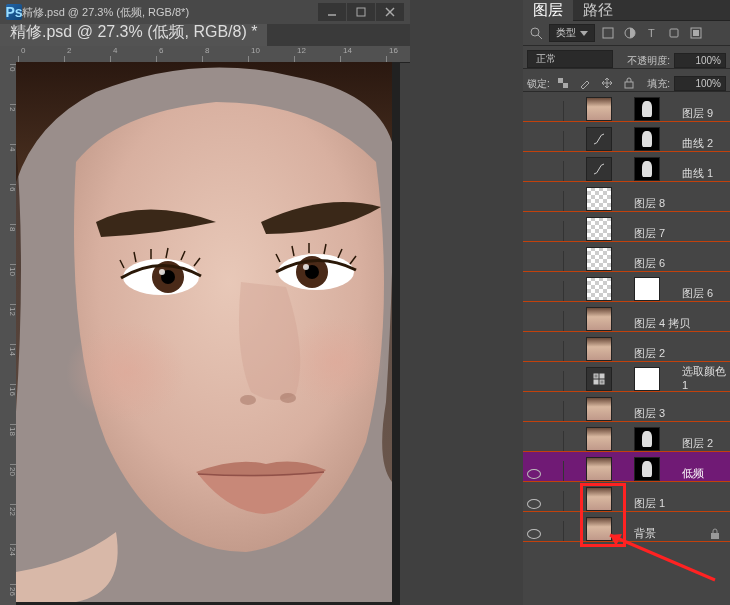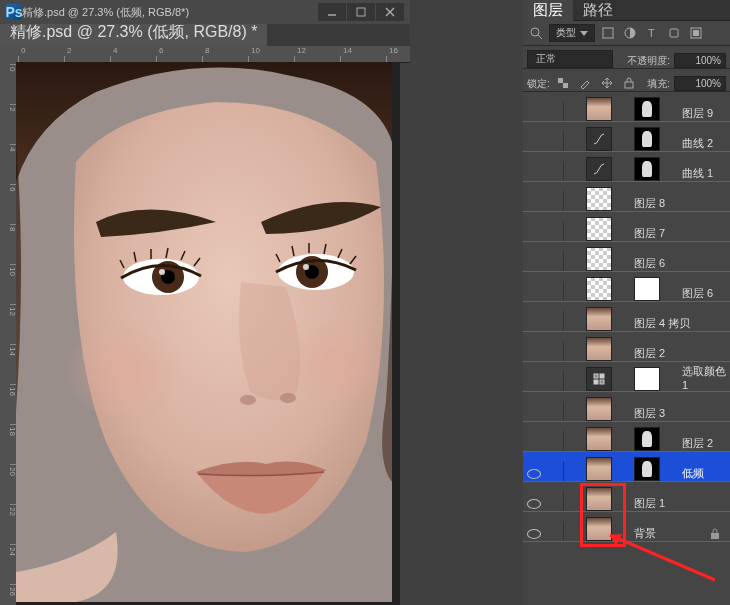--- a/index.html
+++ b/index.html
@@ -29,21 +29,21 @@
 .filter-row{height:24px;display:flex;align-items:center;padding:0 4px;border-bottom:1px solid #2a2a2a;gap:4px}
 .type-dd{flex:0 0 auto;background:#2a2a2a;border:1px solid #222;padding:1px 6px;font-size:10px;display:flex;align-items:center;gap:4px}
 .icon-btn{width:18px;height:16px;display:flex;align-items:center;justify-content:center;color:#aaa;cursor:pointer}
 .icon-btn svg{width:14px;height:14px}
 .blend-row,.lock-row{height:22px;display:flex;align-items:flex-end;padding:0 4px;border-bottom:1px solid #2a2a2a;gap:4px;font-size:10px}
 .blend-dd{background:#2a2a2a;border:1px solid #222;padding:1px 8px;flex:0 0 68px}
 .opac-lbl{margin-left:auto}
 .opac-val{background:#2a2a2a;border:1px solid #222;padding:1px 4px;width:42px;text-align:right}
 .layers{overflow-y:auto;height:calc(100% - 110px)}
 .layer{display:flex;align-items:flex-end;height:29px;padding:0 4px;gap:22px;border-bottom:1px solid #c2410c}
-.layer.selected{background:#1d4ed8}
+.layer.selected{background:#701a75}
 .eye{width:14px;height:14px;flex:0 0 14px;display:flex;align-items:center;justify-content:center}
 .eye.on::before{content:"";width:12px;height:8px;border:1px solid #bbb;border-radius:50%;display:block}
 .vsep{width:1px;height:20px;background:#333;flex:0 0 1px}
 .thumb{width:24px;height:22px;flex:0 0 24px;border:1px solid #222;background:#888}
 .thumb.face{background:linear-gradient(180deg,#6a4a3a 0%,#d8b8a0 40%,#c0998a 100%)}
 .thumb.white{background:#fff}
 .thumb.mask-dark{background:#000;position:relative}
 .thumb.mask-dark::after{content:"";position:absolute;left:30%;top:15%;width:40%;height:70%;background:#ddd;border-radius:40% 40% 20% 20%}
 .thumb.trans{background:repeating-conic-gradient(#ccc 0 25%,#fff 0 50%) 0/8px 8px}
 .thumb.gray{background:#808080}

